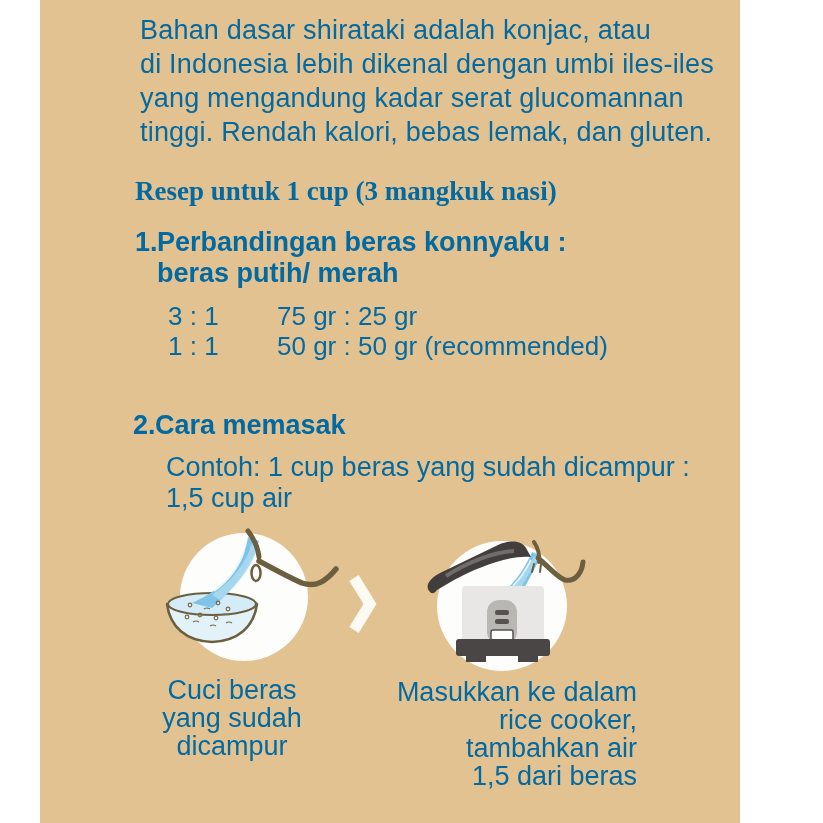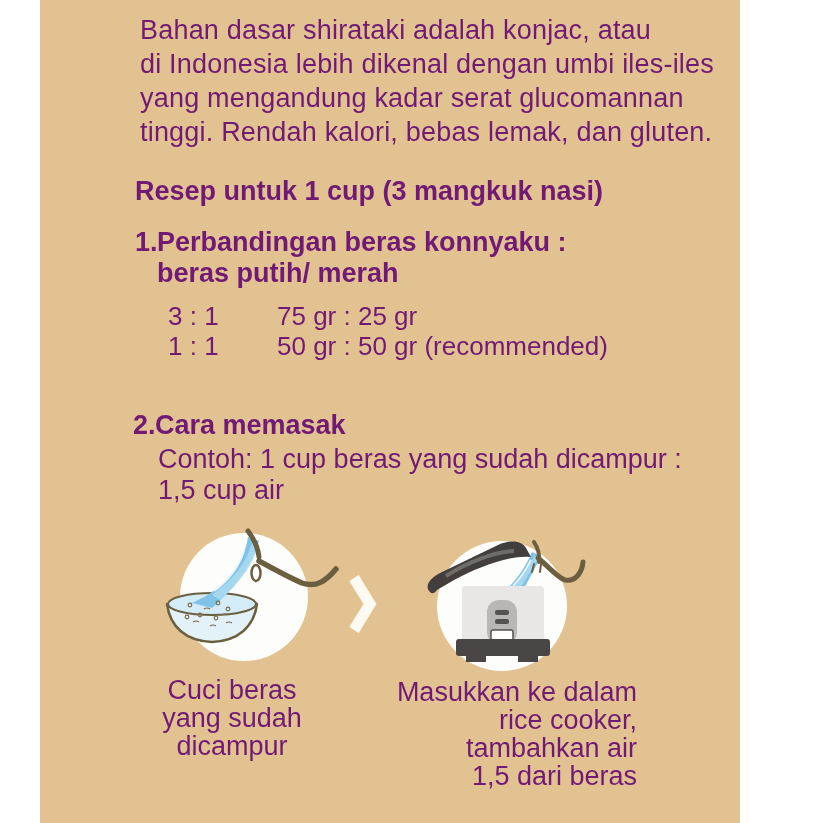--- a/index.html
+++ b/index.html
@@ -2,29 +2,29 @@
 <html><head>
 <meta charset="utf-8">
 <style>
   html,body{margin:0;padding:0;background:#ffffff;}
   .canvas{
     position:relative;width:823px;height:823px;background:#ffffff;
     overflow:hidden;font-family:"Liberation Sans", sans-serif;
   }
   .panel{
     position:absolute;left:40px;top:0;width:700px;height:823px;
-    background:#e3c292;overflow:hidden;color:#701a75;
+    background:#e3c292;overflow:hidden;color:#0369a1;
   }
   .preline{white-space:pre-line;}
   .abs{position:absolute;}
   .intro{
     left:100px;top:-14px;font-size:27px;line-height:34px;letter-spacing:.2px;
   }
   .recipe-title{
-    left:95px;top:176px;font-size:27px;line-height:31px;font-weight:bold;
+    left:95px;top:176px;font-size:27px;line-height:31px;font-weight:bold;font-family:Liberation Serif, serif;
   }
   .numbered{display:flex;font-size:27px;line-height:31px;font-weight:bold;}
   .numbered .sec-num{width:22px;flex:0 0 22px;}
   .sec1{left:95px;top:227px;}
   .sec2{left:93px;top:410px;}
   .ratio-table{left:128px;top:301px;font-size:26px;}
   .ratio-row{display:flex;height:30px;align-items:flex-start;}
   .ratio-col{width:109px;flex:0 0 109px;}
   .example{left:118px;top:444px;font-size:27px;line-height:31px;}
   .step-icon{line-height:0;}
@@ -65,21 +65,21 @@
       </div>
       <div class="ratio-row">
       </div>
     </div>
 
     <div class="abs numbered sec2">
       <span class="sec-num">2.</span>
       <span>Cara memasak</span>
     </div>
 
-    <p class="abs example preline" style="margin:0;">Contoh: 1 cup beras yang sudah dicampur :
+    <p class="abs example preline" style="margin:8px;">Contoh: 1 cup beras yang sudah dicampur :
 1,5 cup air</p>
 
     <div class="abs step-icon icon-left">
       <svg width="190" height="150" viewBox="0 0 190 150" xmlns="http://www.w3.org/2000/svg">
         <circle cx="84" cy="72" r="64" fill="#fdfdfb"></circle>
 
         <path d="M7,79 C10,102 26,116 52,117 C78,116 94,102 97,79 Z" fill="#e3f1f8" stroke="#6b5f3f" stroke-width="2.5" stroke-linejoin="round"></path>
 
         <ellipse cx="52" cy="79" rx="44" ry="11" fill="#d3ecf8" stroke="#6b5f3f" stroke-width="2"></ellipse>
 

